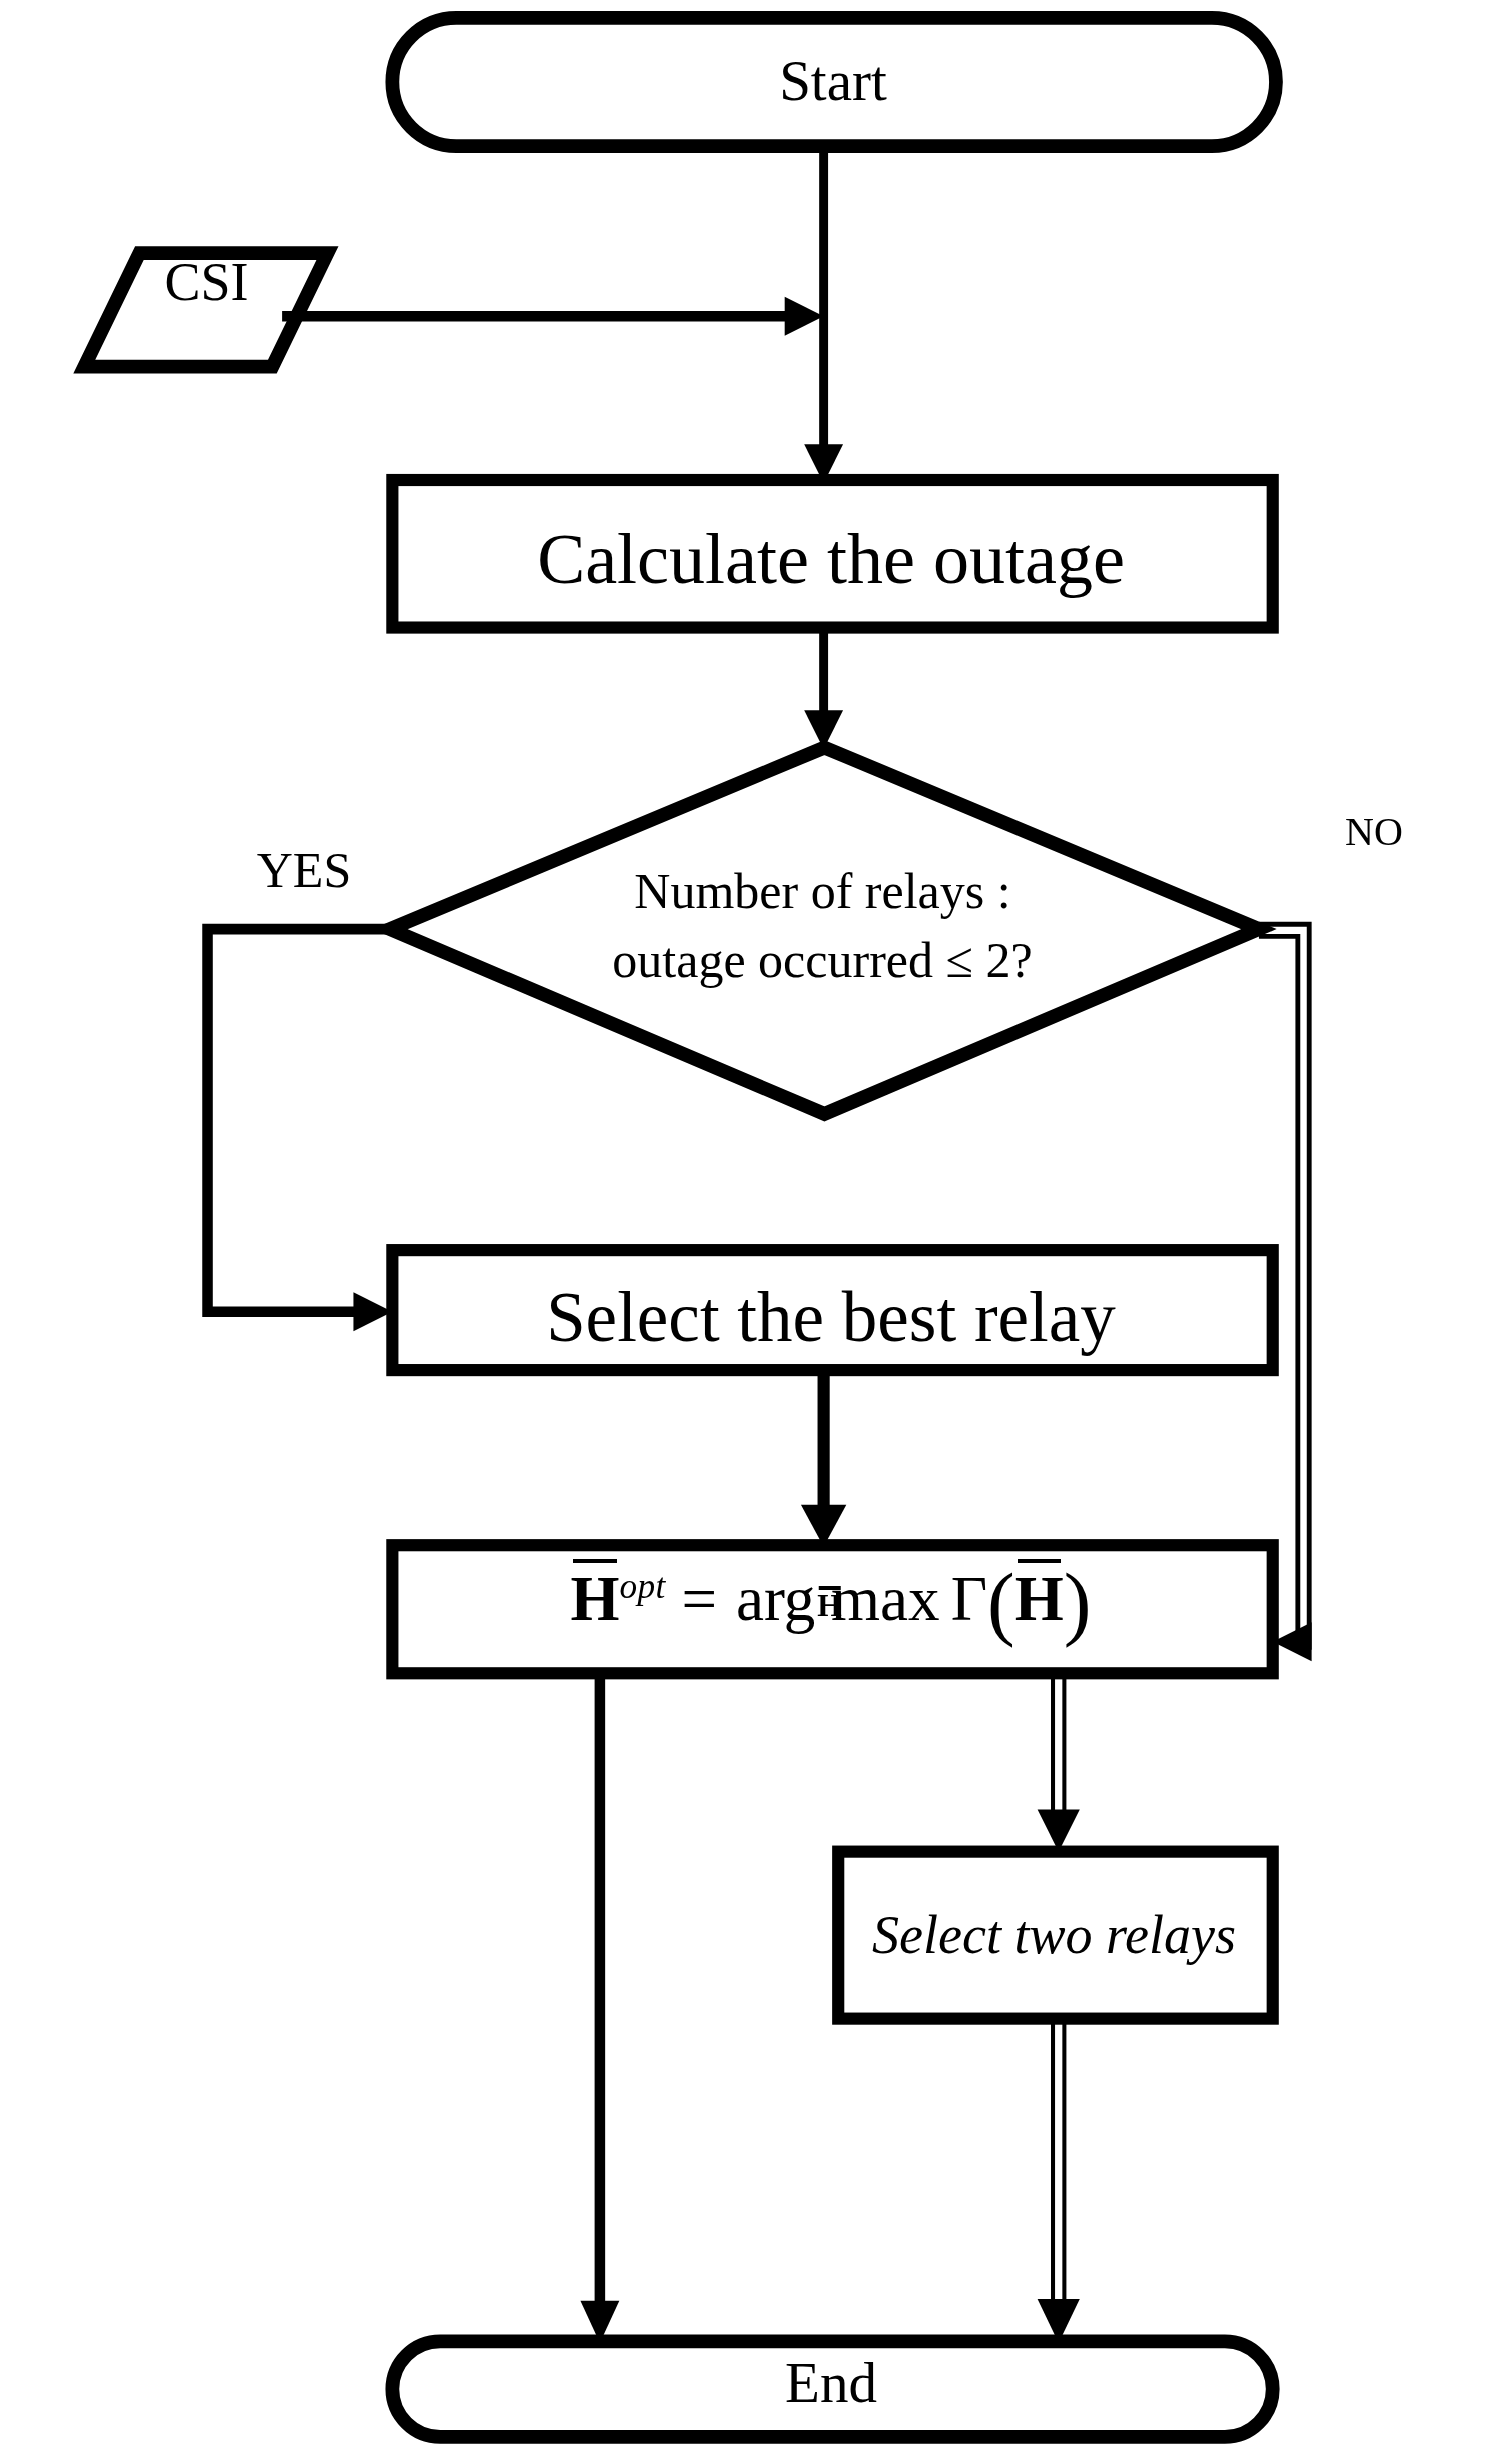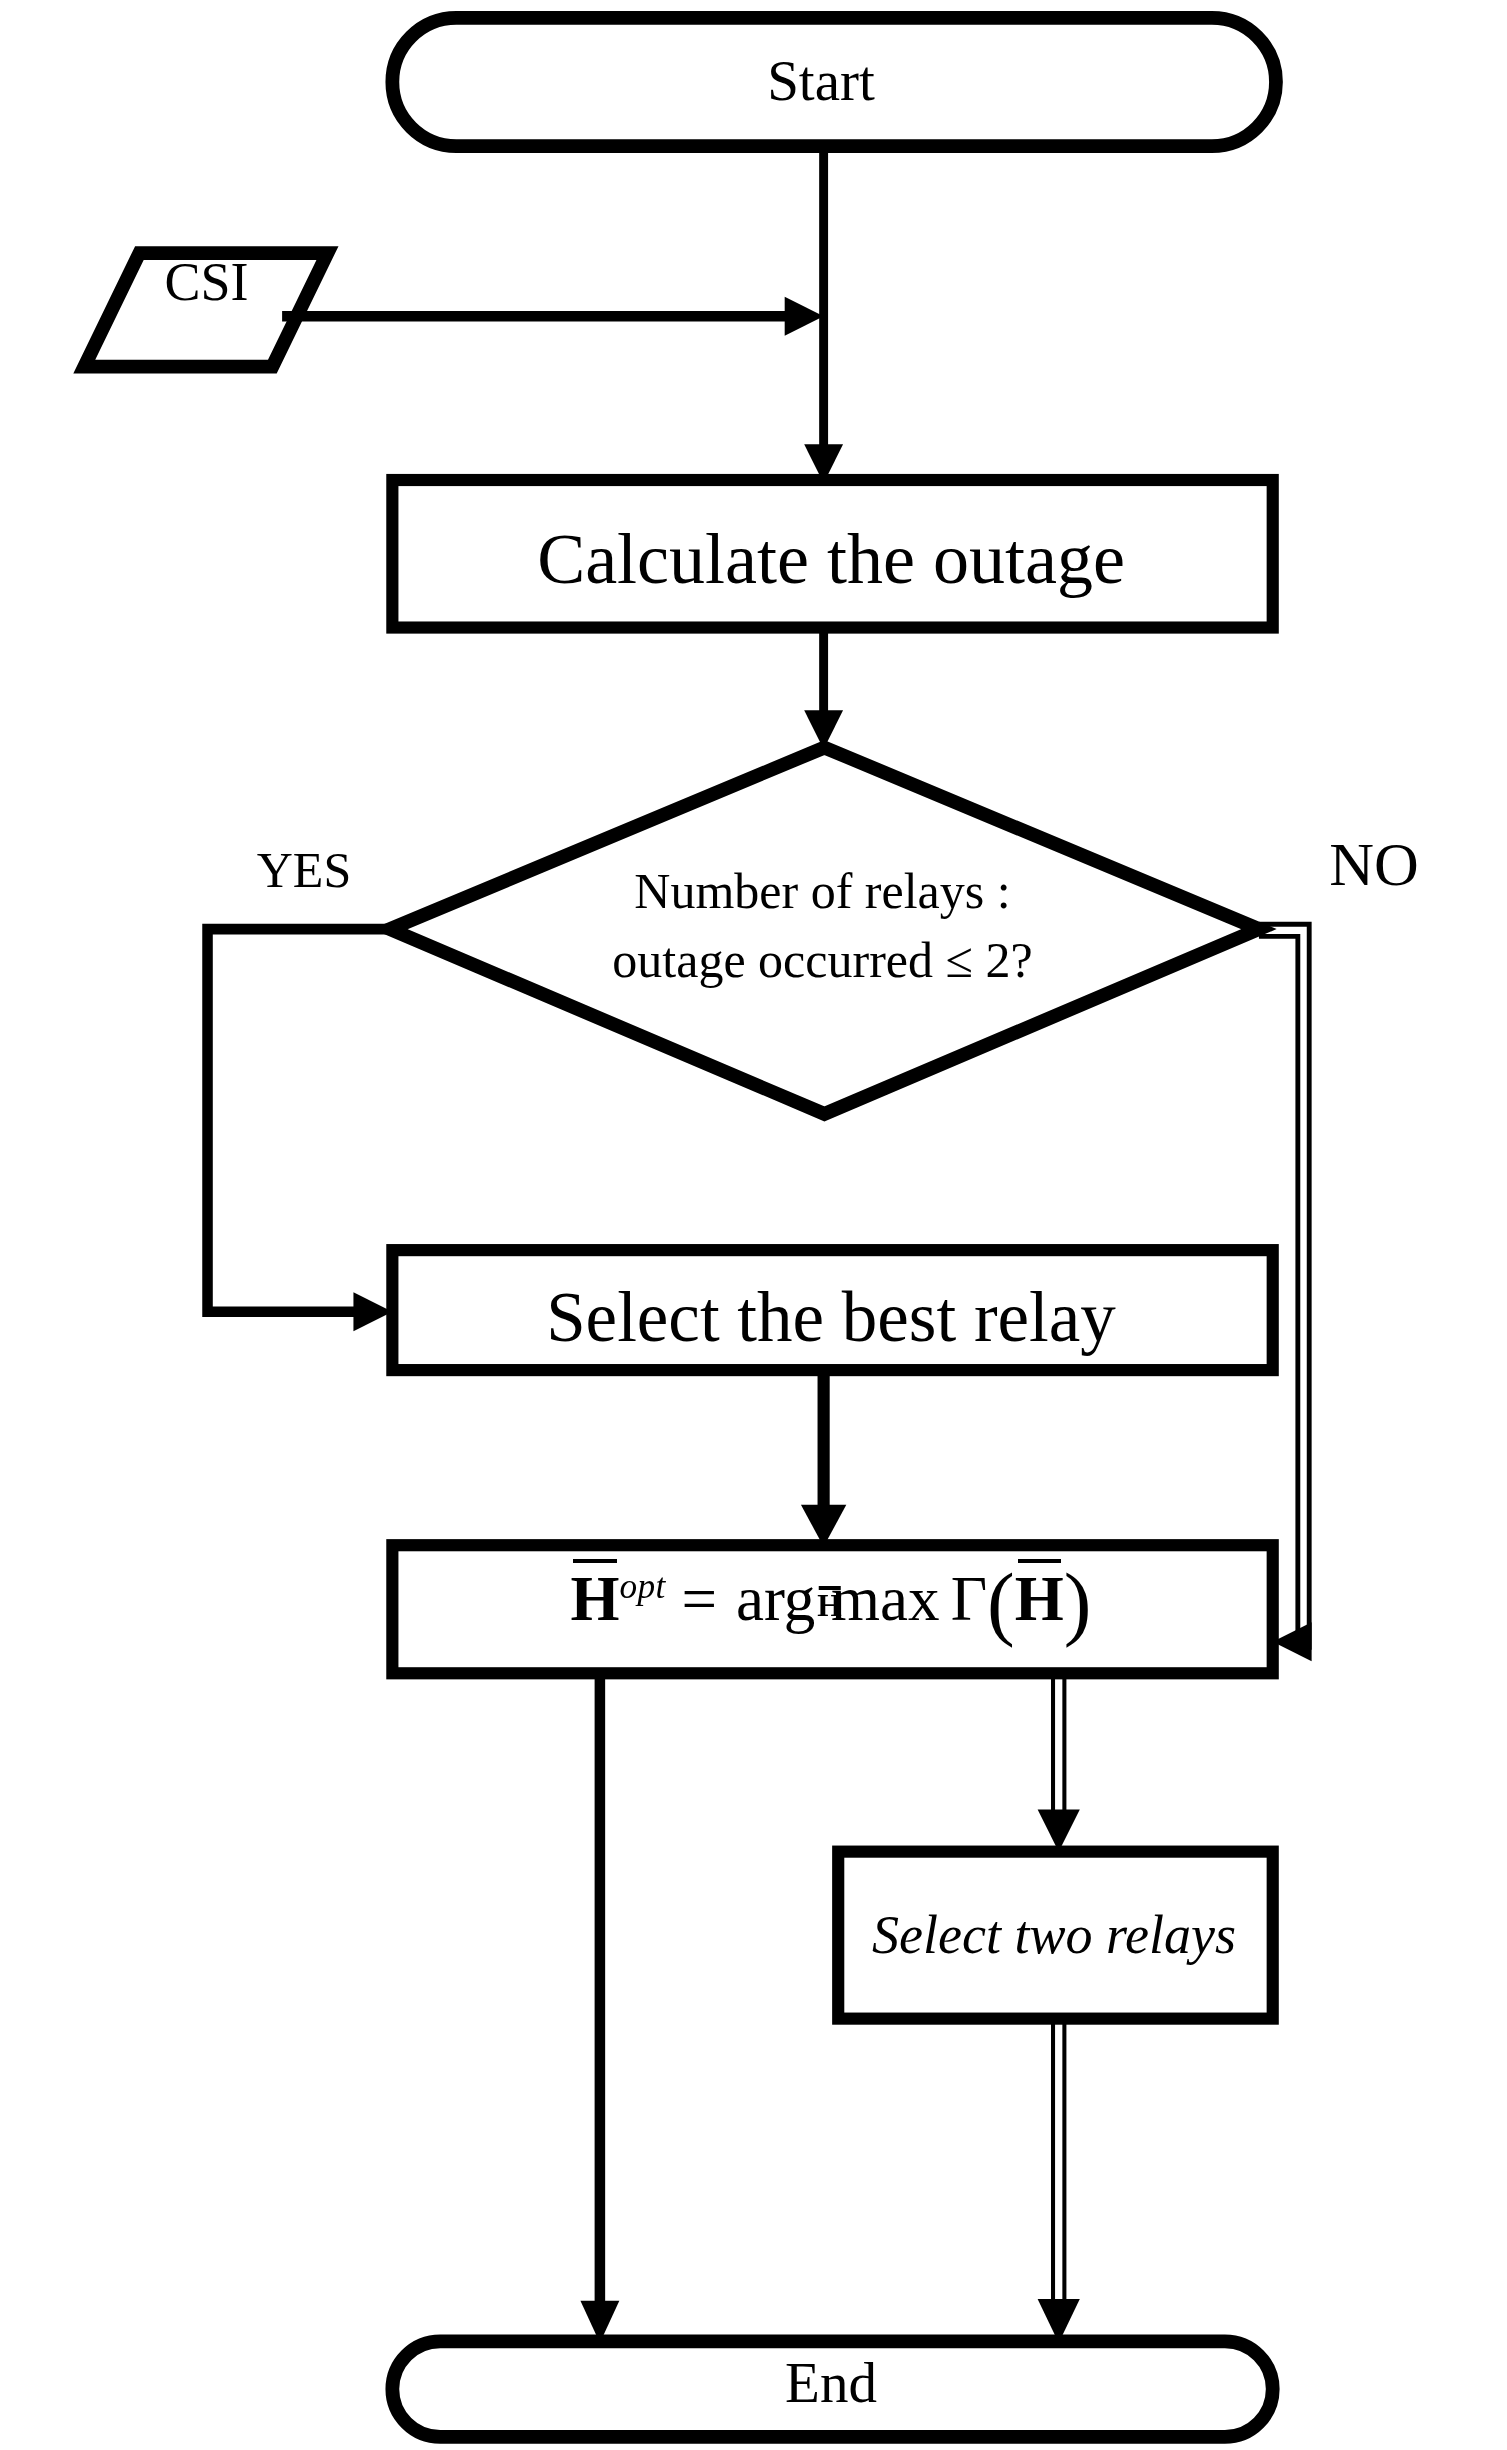--- a/index.html
+++ b/index.html
@@ -15,27 +15,27 @@
   #flow-svg{position:absolute;left:0;top:0;width:1507px;height:2450px;}
   .node-label{
     position:absolute;
     font-family:"Liberation Serif", serif;
     color:#000000;
     text-align:center;
     white-space:nowrap;
     pointer-events:none;
     line-height:1.12;
   }
-  .lbl-start{left:377px;top:49px;width:888px;font-size:57px;}
+  .lbl-start{left:389px;top:49px;width:888px;font-size:57px;}
   .lbl-csi{left:85px;top:252px;width:243px;font-size:54px;}
   .lbl-calc{left:389px;top:519px;width:884px;font-size:72px;}
   .lbl-dec{left:486px;top:835px;width:673px;font-size:50px;margin-top:28px;}
   .lbl-dec .l2{display:block;margin-top:13px;}
   .lbl-yes{left:243px;top:842px;width:122px;font-size:50px;}
-  .lbl-no{left:1309px;top:830px;width:130px;font-size:62px;}
+  .lbl-no{left:1309px;top:810px;width:130px;font-size:40px;}
   .lbl-best{left:389px;top:1278px;width:884px;font-size:71px;}
   .lbl-two{left:835px;top:1905px;width:438px;font-size:54px;font-style:italic;}
   .lbl-end{left:389px;top:2351px;width:884px;font-size:57px;}
 
   
   .formula-wrap{
     position:absolute;
     left:389px;top:1563px;width:884px;
     text-align:center;
     font-family:"Liberation Serif", serif;

